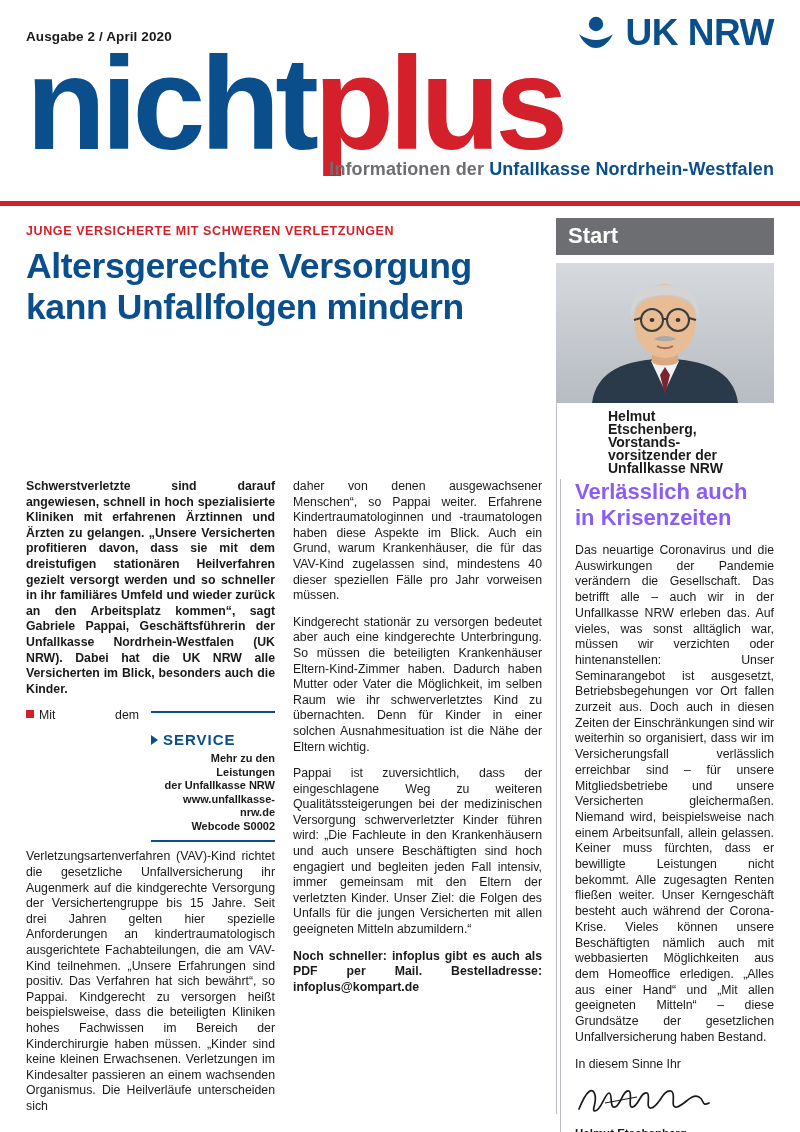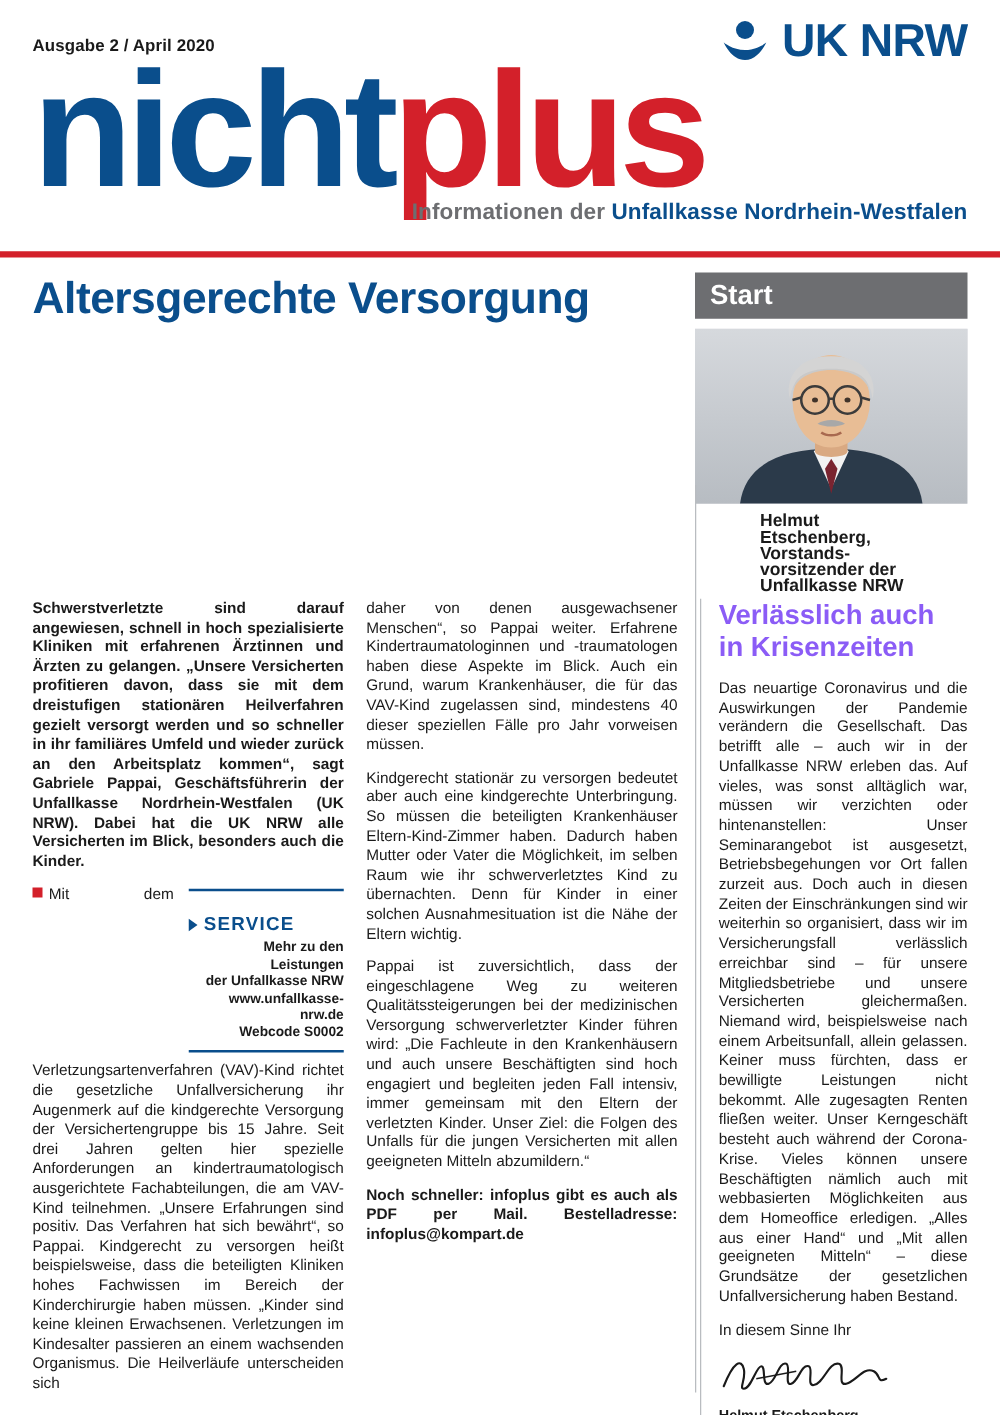--- a/index.html
+++ b/index.html
@@ -277,22 +277,24 @@
         <span class="sub-grey">Informationen der</span><span> Unfallkasse Nordrhein-Westfalen</span>
       </div>
     </div>
     <div class="red-bar"></div>
   </div>
 
   <div class="content">
 
     <div class="top-area">
       <div class="top-left">
+        <div class="kicker">JUNGE VERSICHERTE MIT SCHWEREN VERLETZUNGEN</div>
         <h1 class="headline">
           <span>Altersgerechte Versorgung</span><br>
+          <span>kann Unfallfolgen mindern</span>
         </h1>
       </div>
 
       <div class="top-right">
         <div class="start-badge">Start</div>
         <div class="portrait">
           <svg width="218" height="140" viewBox="0 0 218 140">
             <defs>
               <linearGradient id="bg" x1="0" y1="0" x2="0" y2="1">
                 <stop offset="0%" stop-color="#d6d9dd"></stop>

